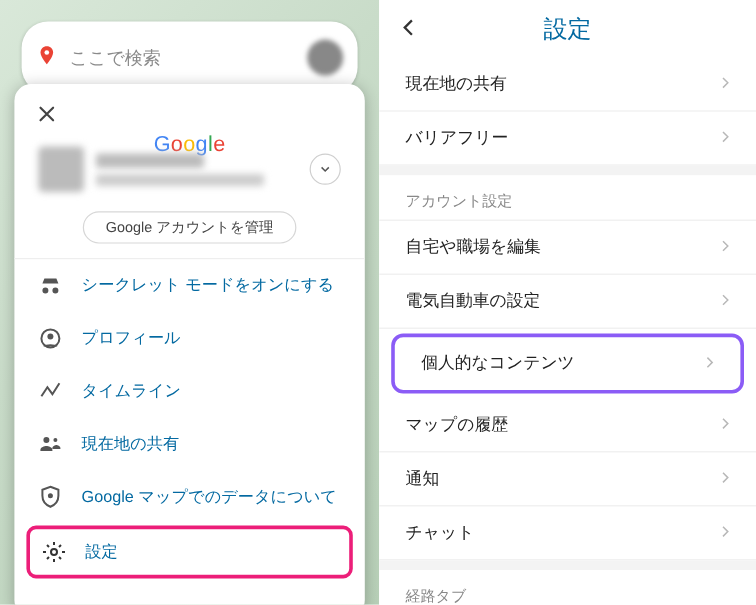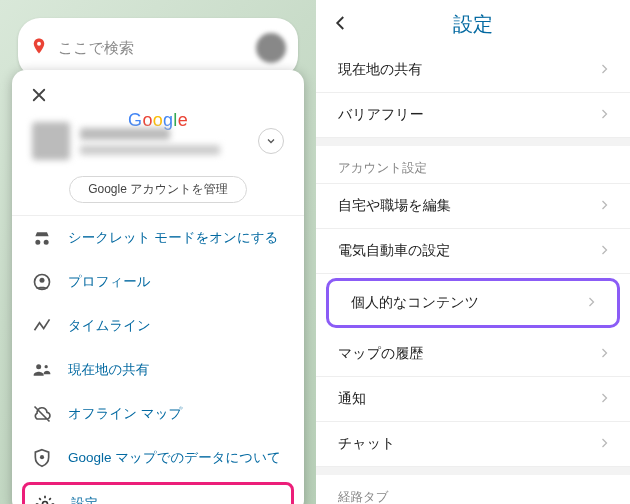--- a/index.html
+++ b/index.html
@@ -121,28 +121,20 @@
             <svg width="20" height="20" viewBox="0 0 24 24">
               <circle cx="8" cy="8" r="3" fill="#555"></circle>
               <path fill="#555" d="M2 18c0-3 4-4 6-4s6 1 6 4v1H2zM17 6a2 2 0 110 4 2 2 0 010-4zm-3 10c0-2 3-3 4-3s4 1 4 3v1h-8z"></path>
             </svg>
           </span>
         <span>現在地の共有</span>
       </div>
       <div class="menu-item">
         <span class="menu-icon">
             <svg width="20" height="20" viewBox="0 0 24 24">
-              <path fill="none" stroke="#555" stroke-width="2" d="M6 18h11a4 4 0 001-8 6 6 0 00-12 1 4 4 0 000 7zM3 3l18 18"></path>
-            </svg>
-          </span>
-        <span>オフライン マップ</span>
-      </div>
-      <div class="menu-item">
-        <span class="menu-icon">
-            <svg width="20" height="20" viewBox="0 0 24 24">
               <path fill="none" stroke="#555" stroke-width="2" d="M12 2l8 3v6c0 5-3 9-8 11-5-2-8-6-8-11V5z"></path>
               <circle cx="12" cy="11" r="2.5" fill="#555"></circle>
             </svg>
           </span>
         <span>Google マップでのデータについて</span>
       </div>
       <div class="menu-item highlight-pink">
         <span class="menu-icon">
             <svg width="20" height="20" viewBox="0 0 24 24">
               <circle cx="12" cy="12" r="3" fill="none" stroke="#333" stroke-width="2"></circle>

